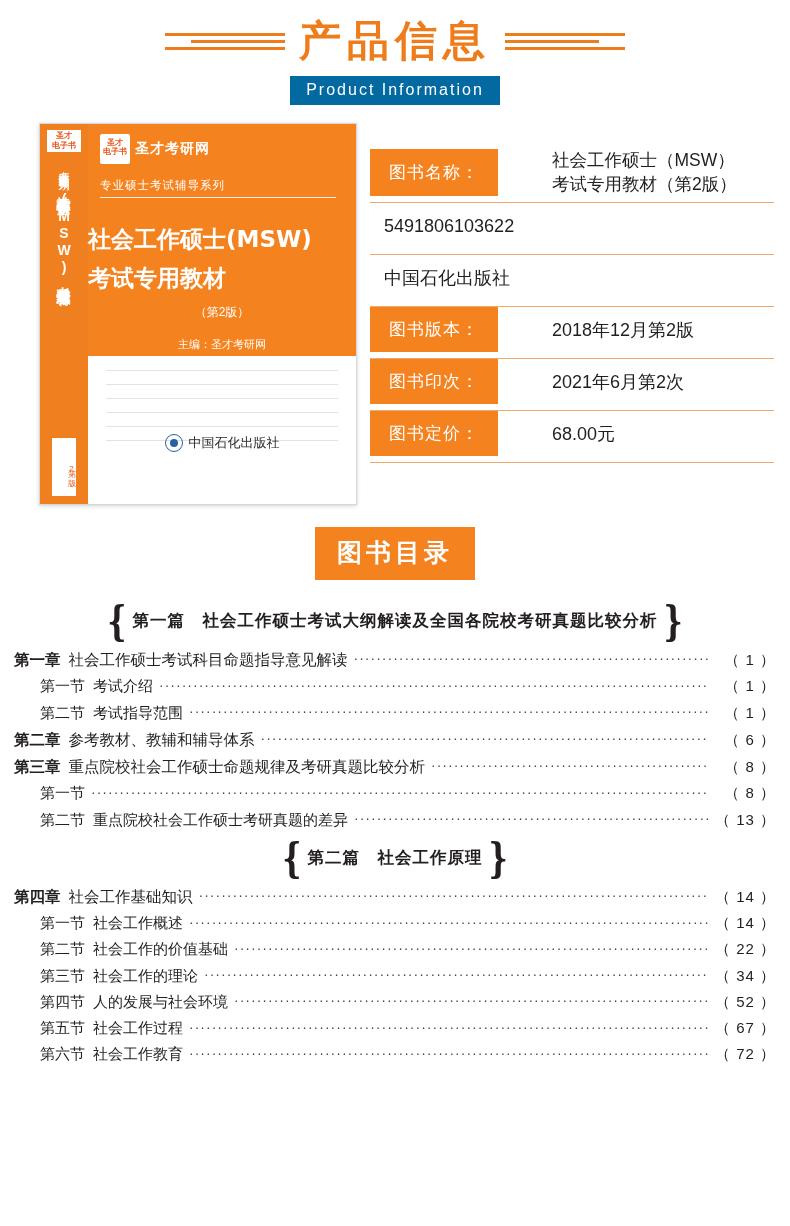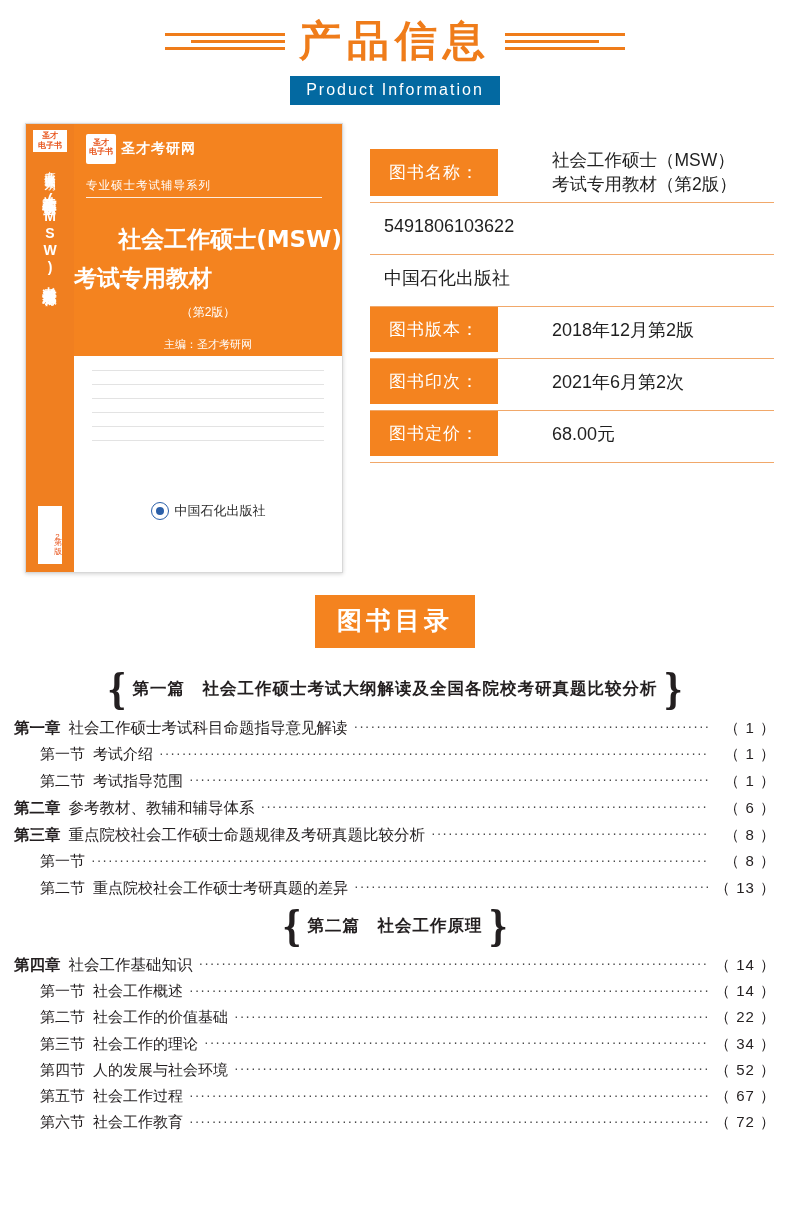--- a/index.html
+++ b/index.html
@@ -67,22 +67,22 @@
 
   
   .cover-wrap {
     width: 330px;
     position: relative;
     flex: 0 0 330px;
   }
   .cover {
     position: relative;
     width: 318px;
-    height: 450px;
-    margin-left: 3px;
+    height: 382px;
+    margin-left: 17px;
     background: #ffffff;
     border: 1px solid #d8d8d8;
     box-shadow: 0 1px 4px rgba(0,0,0,0.18);
     overflow: hidden;
   }
   
   .spine {
     position: absolute;
     left: 0; top: 0; bottom: 0;
     width: 48px;
@@ -157,21 +157,21 @@
     margin: 14px 0 0 12px;
     font-size: 11.5px;
     letter-spacing: 1px;
   }
   .series-line {
     margin: 4px 0 0 12px;
     width: 236px; height: 1px; background: rgba(255,255,255,.85);
   }
   .face-title {
     margin: 26px 0 0 0;
-    text-align: right;
+    text-align: left;
     font-size: 23px;
     font-weight: bold;
     letter-spacing: 0px;
     font-family: "DejaVu Sans", sans-serif;
   }
   .face-title2 {
     margin: 8px 0 0 0;
     text-align: left;
     font-size: 23px;
     font-weight: bold;

